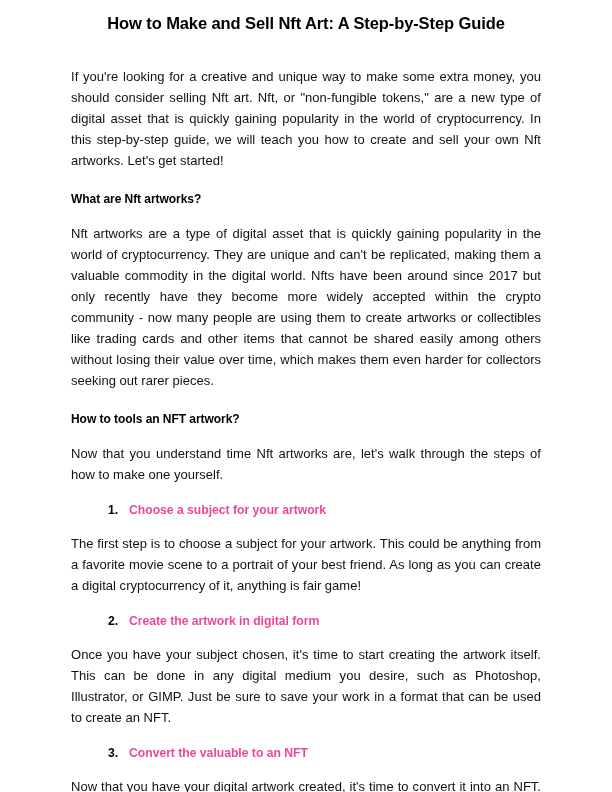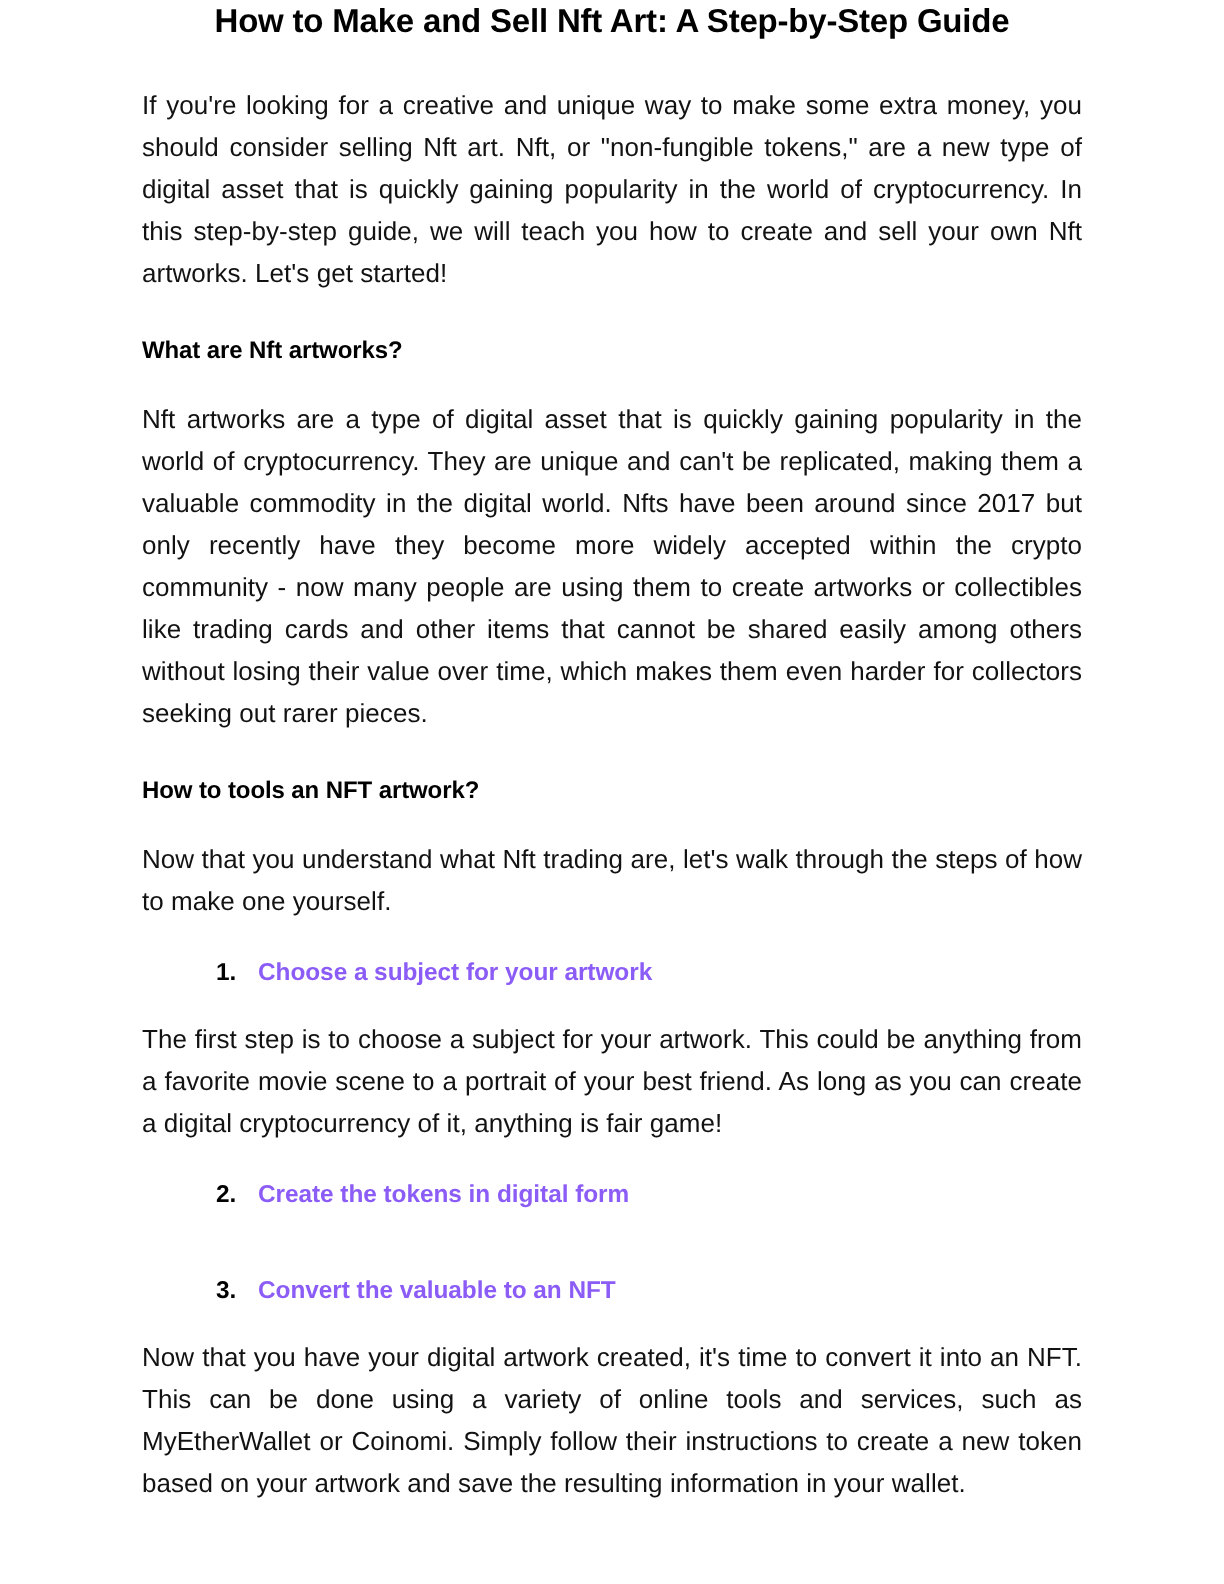--- a/index.html
+++ b/index.html
@@ -27,21 +27,21 @@
     position: absolute;
     left: 71px;
     top: 0;
     width: 470px;
   }
   .doc-title {
     font-size: 16.5px;
     font-weight: bold;
     text-align: center;
     line-height: 22px;
-    margin: 0;
+    margin: 12px;
     letter-spacing: -0.1px;
     color: #000000;
   }
   p.body-text {
     font-size: 13px;
     line-height: 21px;
     text-align: justify;
     text-justify: inter-word;
     margin: 0;
     color: #121212;
@@ -66,21 +66,21 @@
     font-weight: bold;
     line-height: 18px;
     width: 21px;
     flex: 0 0 21px;
     color: #000000;
   }
   .step-title {
     font-size: 12.2px;
     font-weight: bold;
     line-height: 18px;
-    color: #8b5cf6;
+    color: #ec4899;
     letter-spacing: -0.02px;
   }
   .sp-title-gap { height: 20px; }
   .sp-heading-gap { height: 14px; }
   .sp-before-step { height: 16px; }
   .sp-after-step { height: 14px; }
   .sp-before-heading { height: 18px; }
 </style>
 </head>
 <body>
@@ -101,42 +101,43 @@
     <div class="sp-heading-gap"></div>
 
     <p class="body-text">Nft artworks are a type of digital asset that is quickly gaining popularity in the world of cryptocurrency. They are unique and can't be replicated, making them a valuable commodity in the digital world. Nfts have been around since 2017 but only recently have they become more widely accepted within the crypto community - now many people are using them to create artworks or collectibles like trading cards and other items that cannot be shared easily among others without losing their value over time, which makes them even harder for collectors seeking out rarer pieces.</p>
 
     <div class="sp-before-heading"></div>
 
     <h2 class="section-heading">How to tools an NFT artwork?</h2>
 
     <div class="sp-heading-gap"></div>
 
-    <p class="body-text">Now that you understand what Nft trading are, let's walk through the steps of how to make one yourself.</p>
+    <p class="body-text">Now that you understand time Nft artworks are, let's walk through the steps of how to make one yourself.</p>
 
     <div class="sp-before-step"></div>
 
     <div class="step">
       <span class="step-number">1.</span>
       <span class="step-title">Choose a subject for your artwork</span>
     </div>
 
     <div class="sp-after-step"></div>
 
     <p class="body-text">The first step is to choose a subject for your artwork. This could be anything from a favorite movie scene to a portrait of your best friend. As long as you can create a digital cryptocurrency of it, anything is fair game!</p>
 
     <div class="sp-before-step"></div>
 
     <div class="step">
       <span class="step-number">2.</span>
-      <span class="step-title">Create the tokens in digital form</span>
+      <span class="step-title">Create the artwork in digital form</span>
     </div>
 
     <div class="sp-after-step"></div>
 
+    <p class="body-text">Once you have your subject chosen, it's time to start creating the artwork itself. This can be done in any digital medium you desire, such as Photoshop, Illustrator, or GIMP. Just be sure to save your work in a format that can be used to create an NFT.</p>
 
     <div class="sp-before-step"></div>
 
     <div class="step">
       <span class="step-number">3.</span>
       <span class="step-title">Convert the valuable to an NFT</span>
     </div>
 
     <div class="sp-after-step"></div>
 

